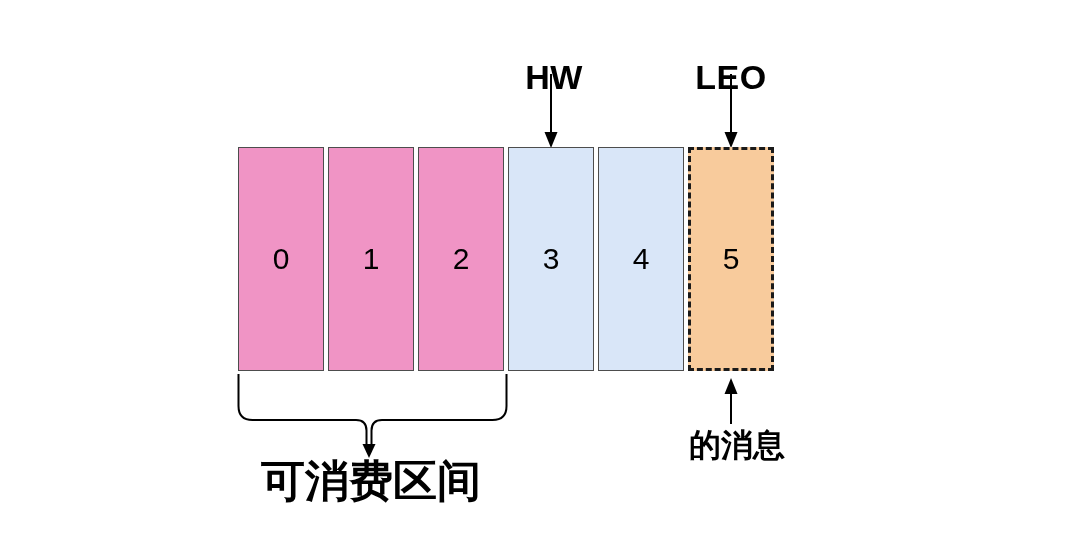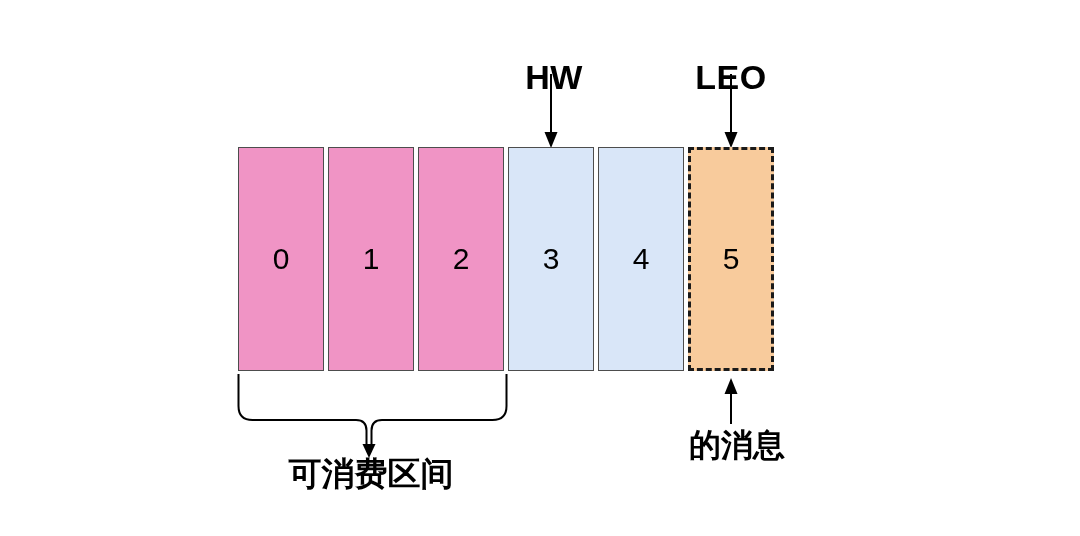--- a/index.html
+++ b/index.html
@@ -72,21 +72,21 @@
   .annotation {
     position: absolute;
     text-align: center;
     font-weight: bold;
     color: #000;
   }
   .consumable-label {
     left: 241px;
     top: 452px;
     width: 260px;
-    font-size: 33px;
+    font-size: 44px;
   }
   .incoming-label {
     left: 637px;
     top: 428px;
     width: 200px;
     font-size: 32px;
     line-height: 35px;
   }
 </style>
 </head>

